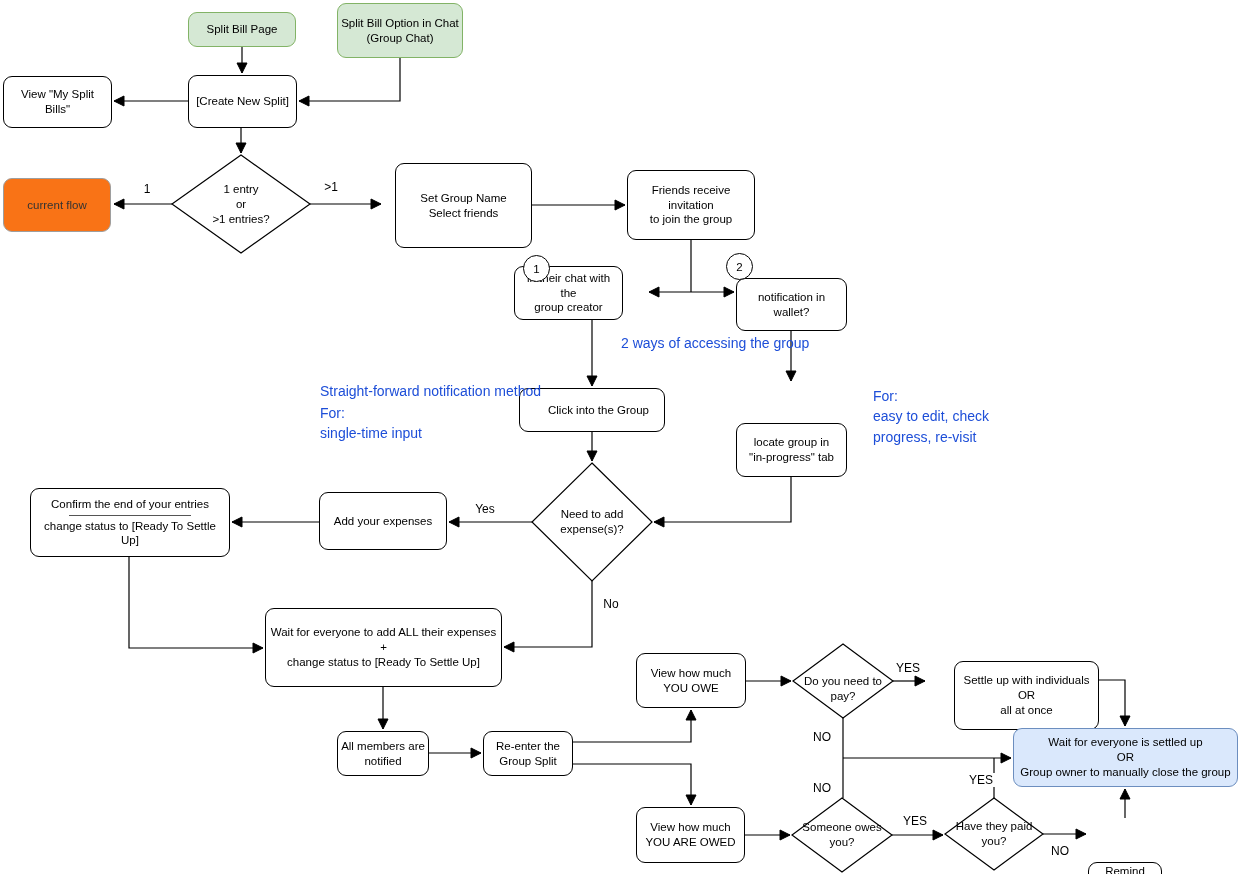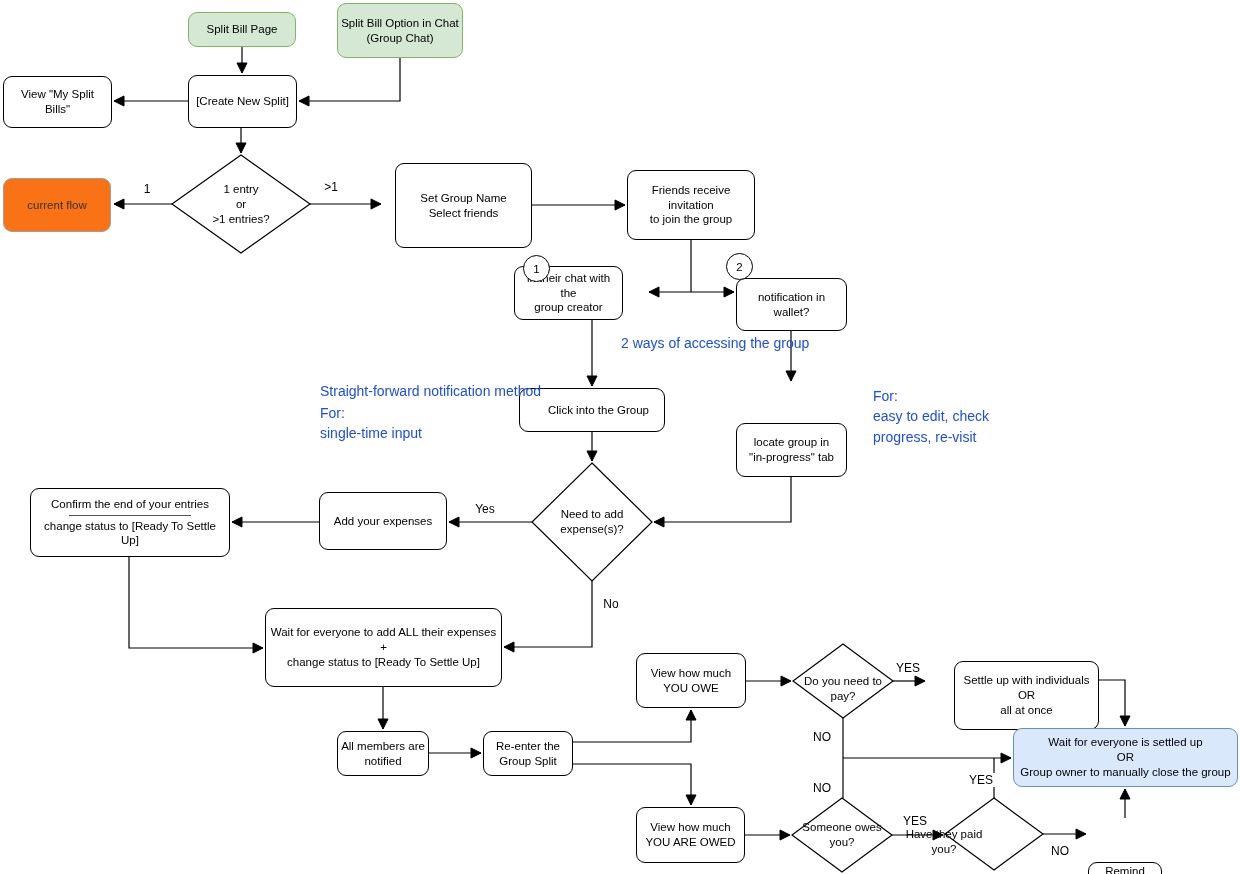--- a/index.html
+++ b/index.html
@@ -120,21 +120,21 @@
 
   <div class="dtext" style="left:241px;top:204px;">1 entry
 or
 &gt;1 entries?</div>
   <div class="dtext" style="left:592px;top:522px;">Need to add
 expense(s)?</div>
   <div class="dtext" style="left:843px;top:681px;margin-top:8px;">Do you need to
 pay?</div>
   <div class="dtext" style="left:842px;top:835px;">Someone owes
 you?</div>
-  <div class="dtext" style="left:944px;top:834px;margin-top:8px;">Have they paid
+  <div class="dtext" style="left:994px;top:834px;">Have they paid
 you?</div>
 
   <div class="badge" style="left:523px;top:255px;">1</div>
   <div class="badge" style="left:726px;top:253px;">2</div>
 
   <div class="elabel" style="left:147px;top:189px;">1</div>
   <div class="elabel" style="left:331px;top:187px;">&gt;1</div>
   <div class="elabel" style="left:485px;top:509px;">Yes</div>
   <div class="elabel" style="left:611px;top:604px;">No</div>
   <div class="elabel" style="left:908px;top:668px;">YES</div>

